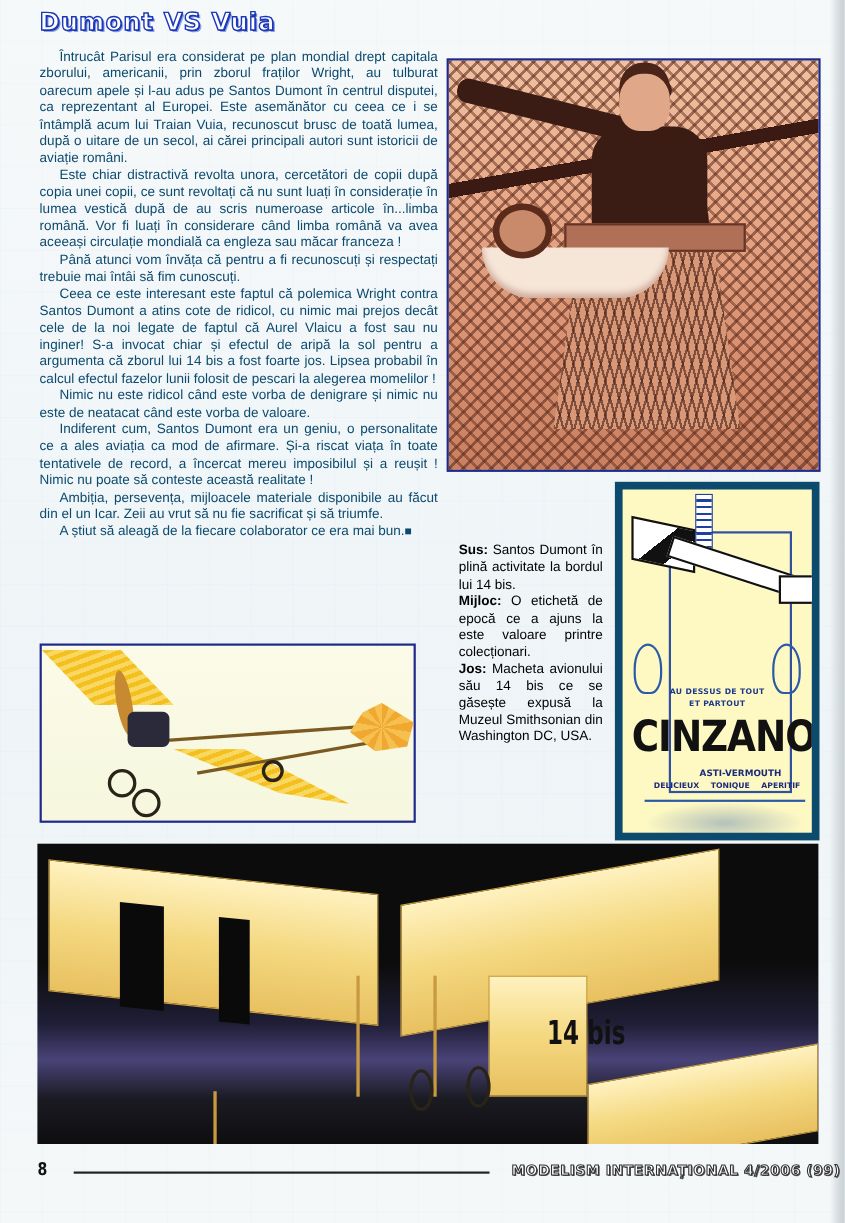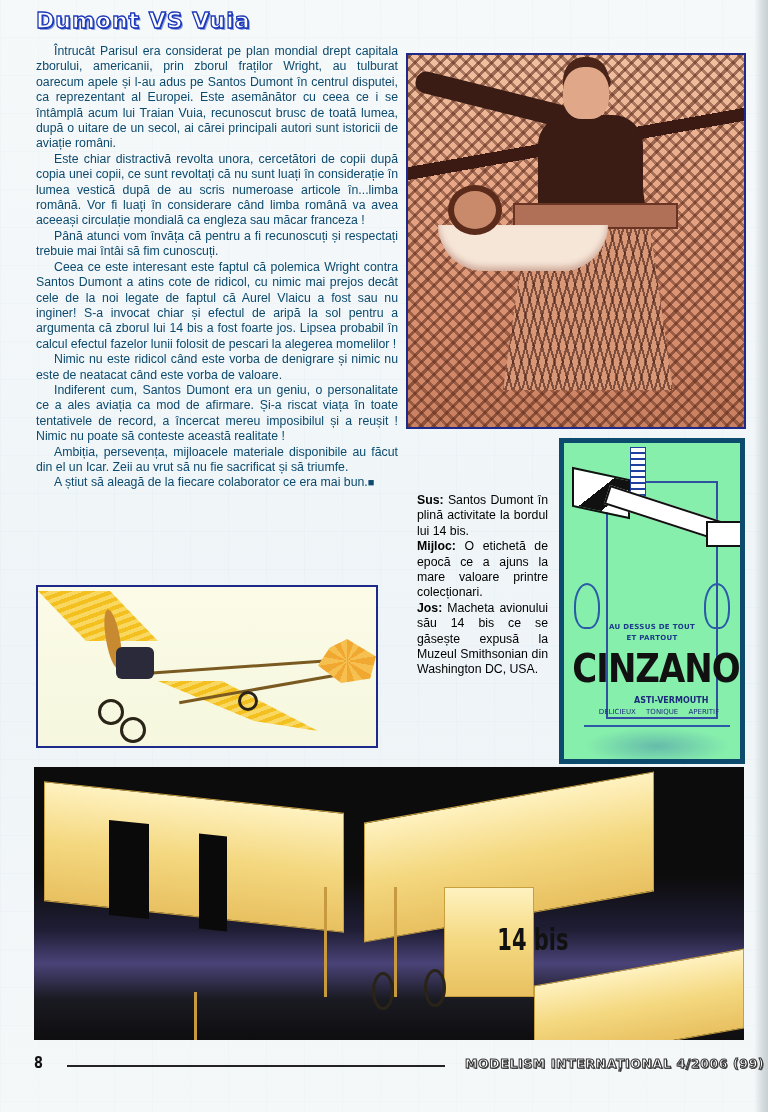--- a/index.html
+++ b/index.html
@@ -90,21 +90,21 @@
     .caption {
       position: absolute; left: 417px; top: 493px; width: 131px;
       font-size: 12.3px; line-height: 15.4px; text-align: justify;
       color: #000000;
     }
     .caption p { margin-bottom: 0; }
     .caption b { font-weight: bold; }
 
     .poster {
       left: 559px; top: 438px; width: 186px; height: 326px;
-      background: #86efac; border: 5px solid #0c4a6e;
+      background: #fef9c3; border: 7px solid #0c4a6e;
     }
     .poster .inner-frame {
       position: absolute; left: 42px; top: 38px; width: 112px; height: 238px;
       border: 2px solid #3050a0;
     }
     .poster .plane-box1 {
       position: absolute; left: 8px; top: 30px; width: 58px; height: 40px;
       background: linear-gradient(135deg, #fff 0 45%, #111 45% 70%, #fff 70%);
       border: 2px solid #111; transform: skewY(12deg);
     }
@@ -138,21 +138,21 @@
       font-size: 34px; letter-spacing: -1px; color: #111;
       transform: scaleY(1.15);
     }
     .poster .sub {
       position: absolute; left: 70px; top: 253px; width: 110px;
       font-family: "DejaVu Sans", sans-serif; font-weight: bold;
       font-size: 8px; color: #1c2a7a;
     }
     .poster .tagline {
       position: absolute; left: 20px; top: 265px; width: 150px; text-align: center;
-      font-family: "DejaVu Sans", sans-serif; font-weight: normal;
+      font-family: "DejaVu Sans", sans-serif; font-weight: bold;
       font-size: 7px; color: #1c2a7a; word-spacing: 8px;
     }
     .poster .footer-orn {
       position: absolute; left: 20px; top: 282px; width: 146px; height: 34px;
       border-top: 2px solid #2a5aa8;
       background: radial-gradient(ellipse at 50% 60%, rgba(42,90,168,0.35), transparent 70%);
     }
 
     .photo-mid {
       left: 36px; top: 585px; width: 342px; height: 163px;
@@ -260,21 +260,21 @@
   <div class="overlay-man"></div>
   <div class="overlay-arm"></div>
   <div class="overlay-head"></div>
   <div class="overlay-console"></div>
   <div class="overlay-sling"></div>
   <div class="overlay-wheel"></div>
 </div>
 
 <div class="caption">
   <p><b>Sus:</b><span> Santos Dumont în plină activitate la bordul lui 14 bis.</span></p>
-  <p><b>Mijloc:</b><span> O etichetă de epocă ce a ajuns la mare valoare printre colecționari.</span></p>
+  <p><b>Mijloc:</b><span> O etichetă de epocă ce a ajuns la este valoare printre colecționari.</span></p>
   <p><b>Jos:</b><span> Macheta avionului său 14 bis ce se găsește expusă la Muzeul Smithsonian din Washington DC, USA.</span></p>
 </div>
 
 <div class="frame poster">
   <div class="inner-frame"></div>
   <div class="tower"></div>
   <div class="plane-box1"></div>
   <div class="plane-body"></div>
   <div class="plane-box2"></div>
   <div class="swirl-l"></div>

